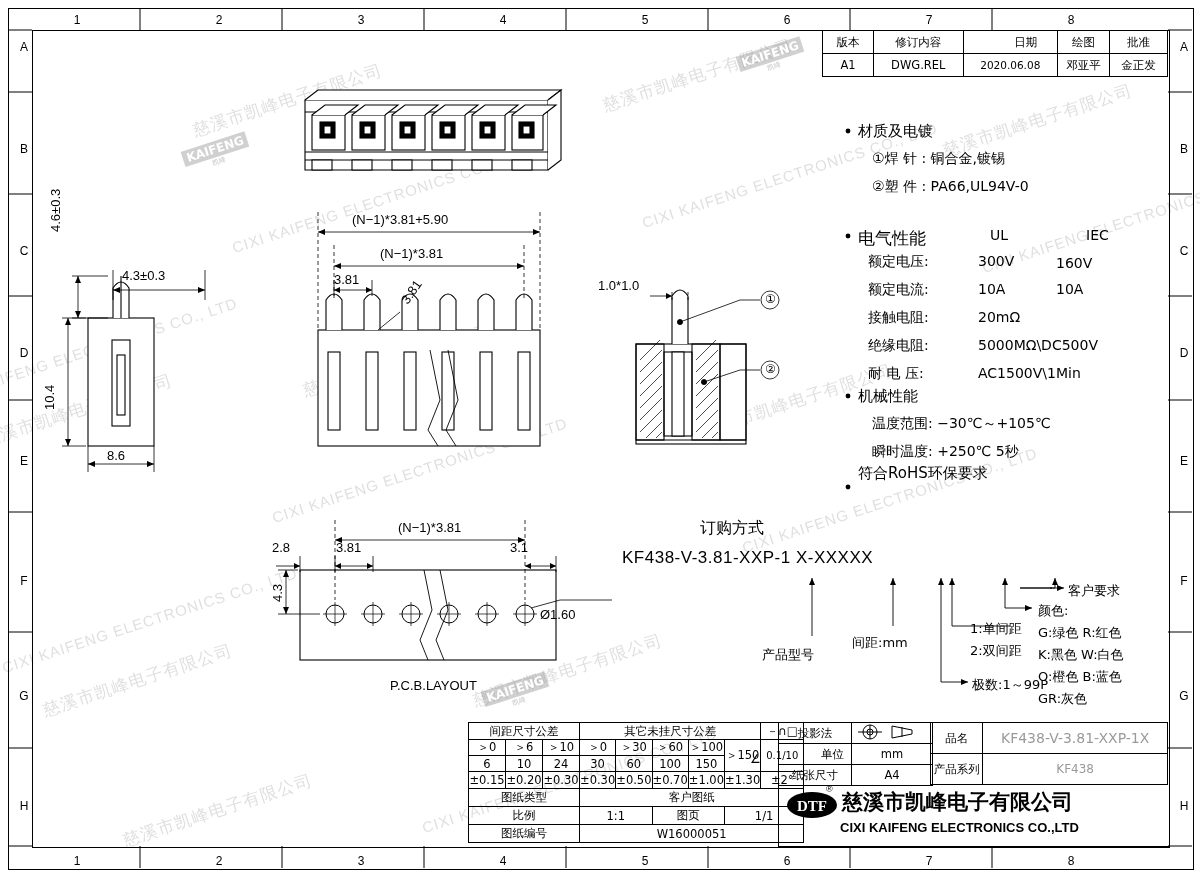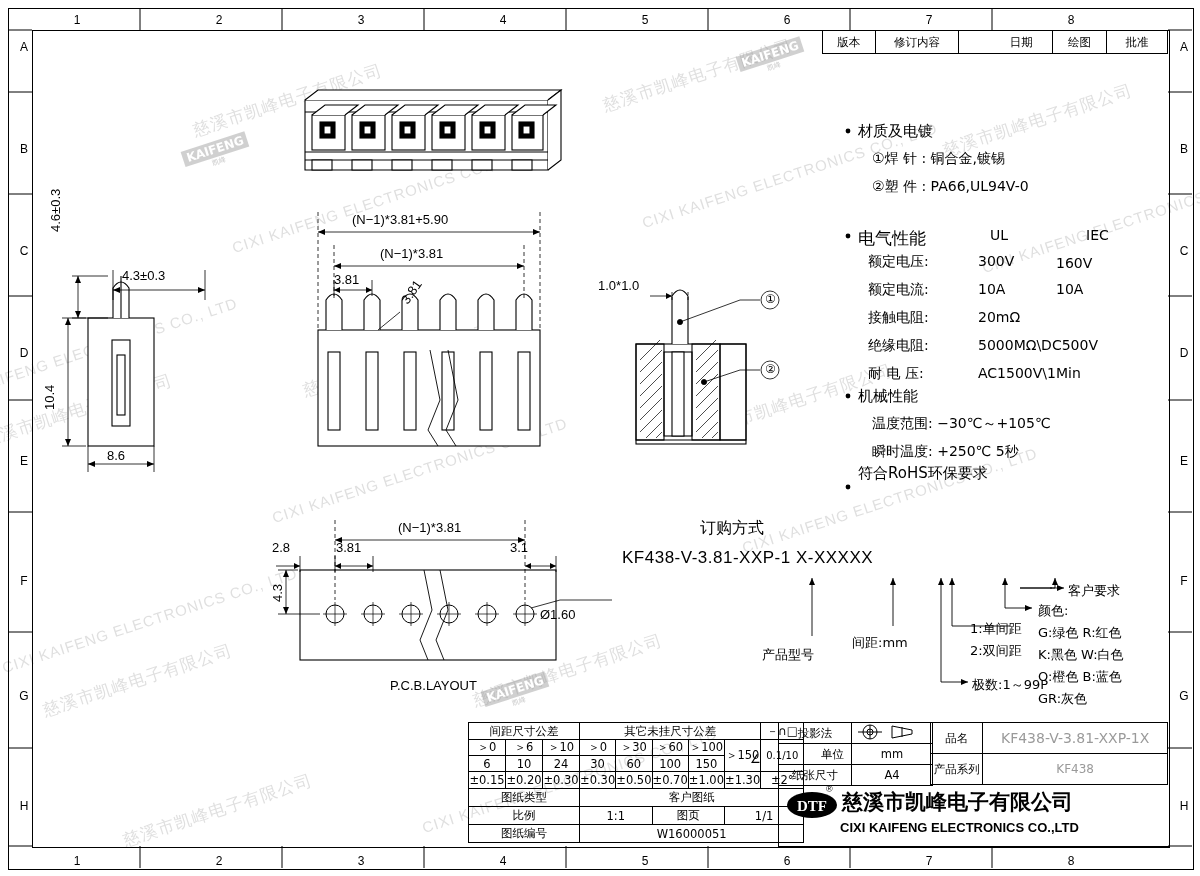--- a/index.html
+++ b/index.html
@@ -528,20 +528,27 @@
 
   <table class="rev" style="left:822px;top:30px;width:346px;">
     <tbody>
         <tr>
       <td style="width:60px;height:22px;">版本</td>
       <td style="width:98px;">修订内容</td>
       <td style="width:72px;padding-left:31px;">日期</td>
       <td style="width:62px;">绘图</td>
       <td style="width:70px;">批准</td>
     </tr>
+    <tr>
+      <td style="height:22px;">A1</td>
+      <td>DWG.REL</td>
+      <td style="font-size:10.5px;">2020.06.08</td>
+      <td>邓亚平</td>
+      <td>金正发</td>
+    </tr>
   </tbody>
     </table>
 
   <div style="position:absolute;left:468px;top:722px;width:700px;height:124px;">
 
     <table style="left:0;top:0;">
       <tbody>
           <tr>
         <td colspan="3" style="width:108px;height:16px;">间距尺寸公差</td>
         <td colspan="5" style="width:152px;">其它未挂尺寸公差</td>

